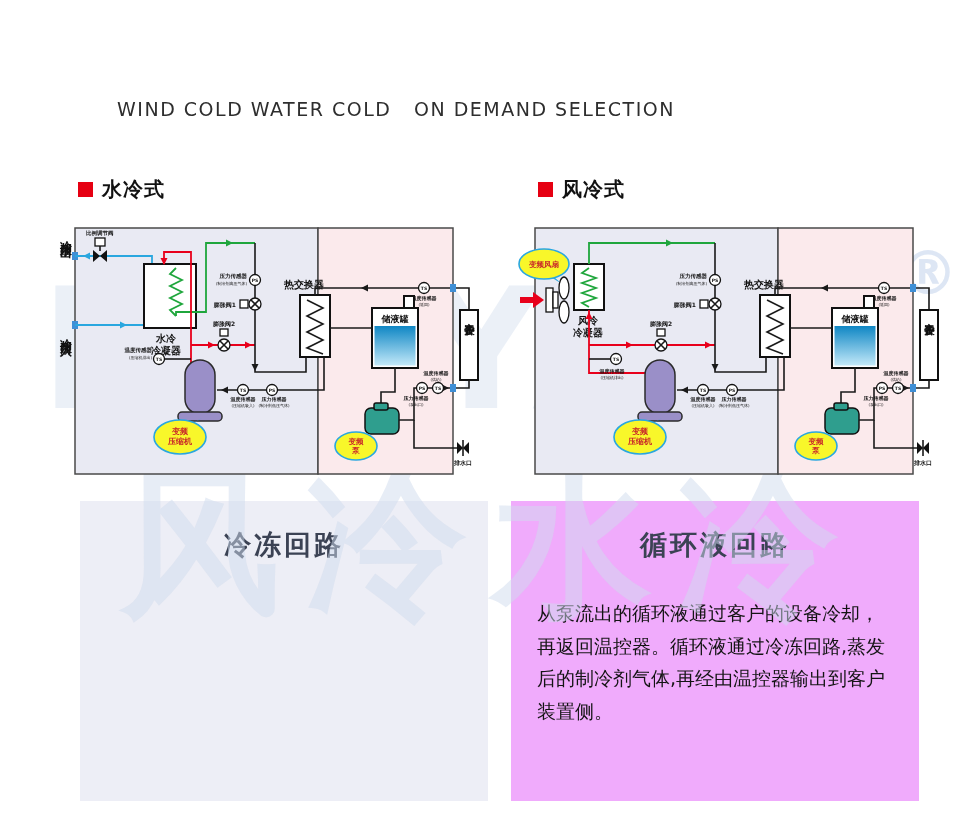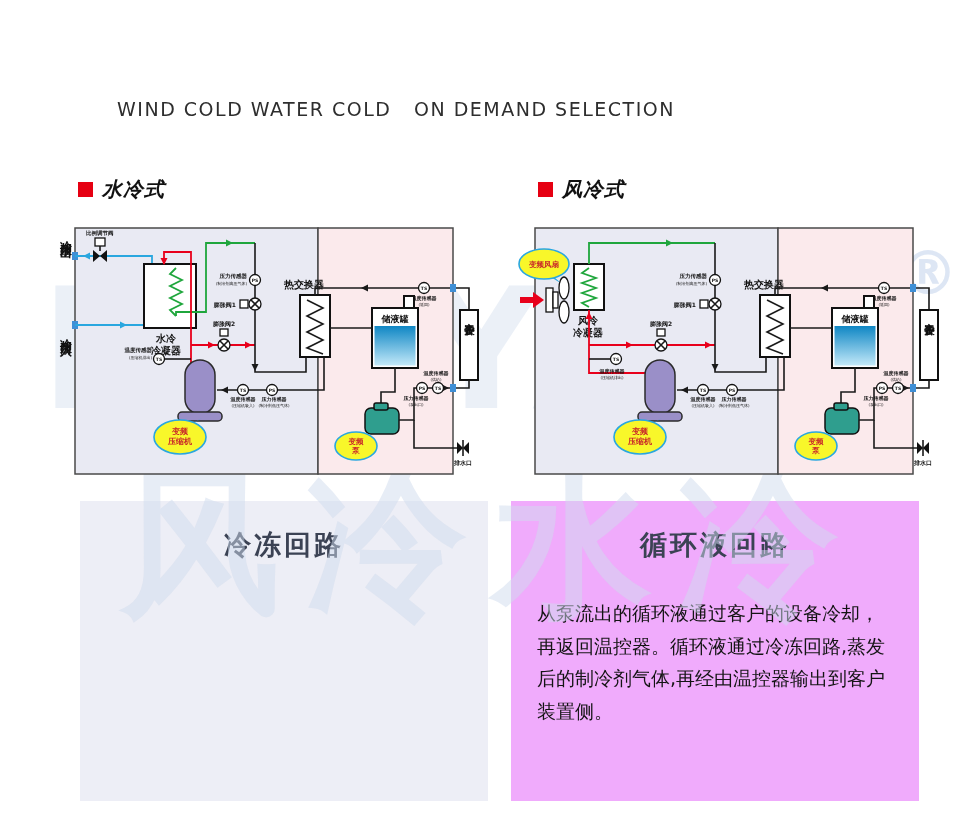--- a/index.html
+++ b/index.html
@@ -12,21 +12,21 @@
   .subtitle{position:absolute;left:0;top:98px;width:792px;text-align:center;
          font-size:19px;color:#2e2e2e;letter-spacing:1.5px;white-space:pre;z-index:2;}
 
   
   .wm{position:absolute;z-index:1;pointer-events:none;font-weight:bold;user-select:none;}
   #wm1{left:40px;top:252px;font-size:168px;letter-spacing:6px;color:rgba(205,217,236,0.40);}
   #wm2{left:120px;top:438px;font-size:160px;letter-spacing:26px;color:rgba(208,220,238,0.50);}
   #wmreg{left:898px;top:238px;font-size:60px;color:rgba(210,222,240,0.75);}
 
   
-  .sec{position:absolute;top:176px;display:flex;align-items:center;gap:9px;z-index:2;font-style:italic;}
+  .sec{position:absolute;top:176px;display:flex;align-items:center;gap:9px;z-index:2;}
   .sec .sq{width:15px;height:15px;background:#e60012;}
   .sec .lbl{font-size:20px;font-weight:bold;color:#111;letter-spacing:1px;}
 
   
   .diag{position:absolute;top:222px;width:452px;height:258px;z-index:2;}
   .panel-lav{fill:#e9eaf3;stroke:#4a4a4a;stroke-width:1.5;}
   .panel-pink{fill:#fbeaec;stroke:#4a4a4a;stroke-width:1.5;}
   .pk{stroke:#1a1a1a;stroke-width:1.6;fill:none;}
   .pr{stroke:#e8001b;stroke-width:1.8;fill:none;}
   .pg{stroke:#1fa63c;stroke-width:1.8;fill:none;}

